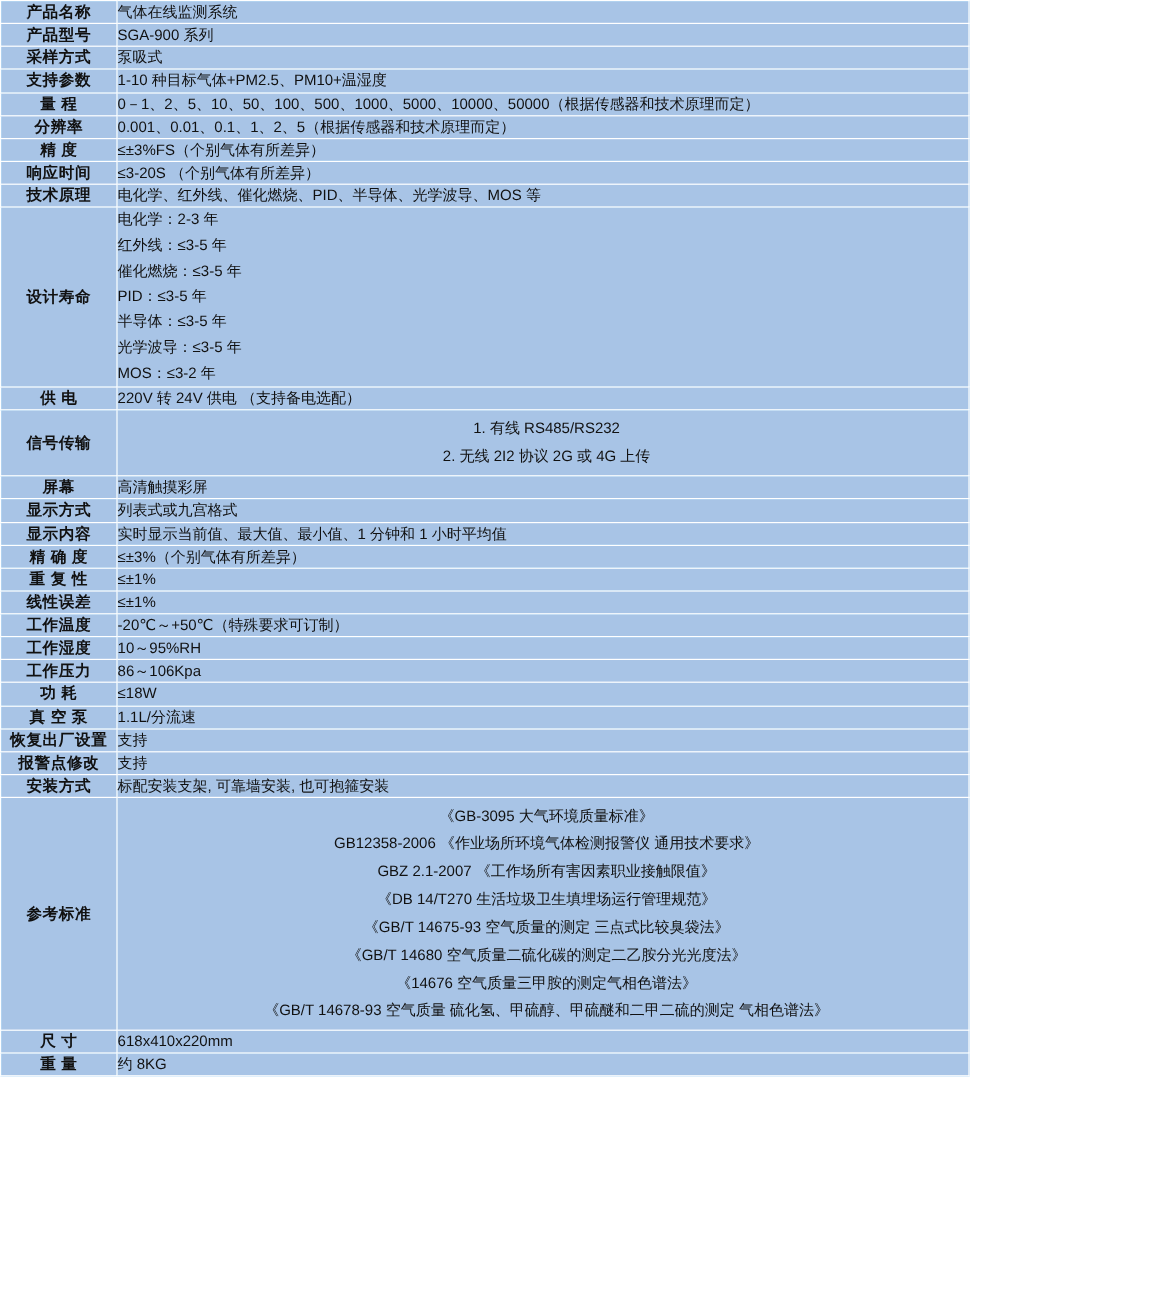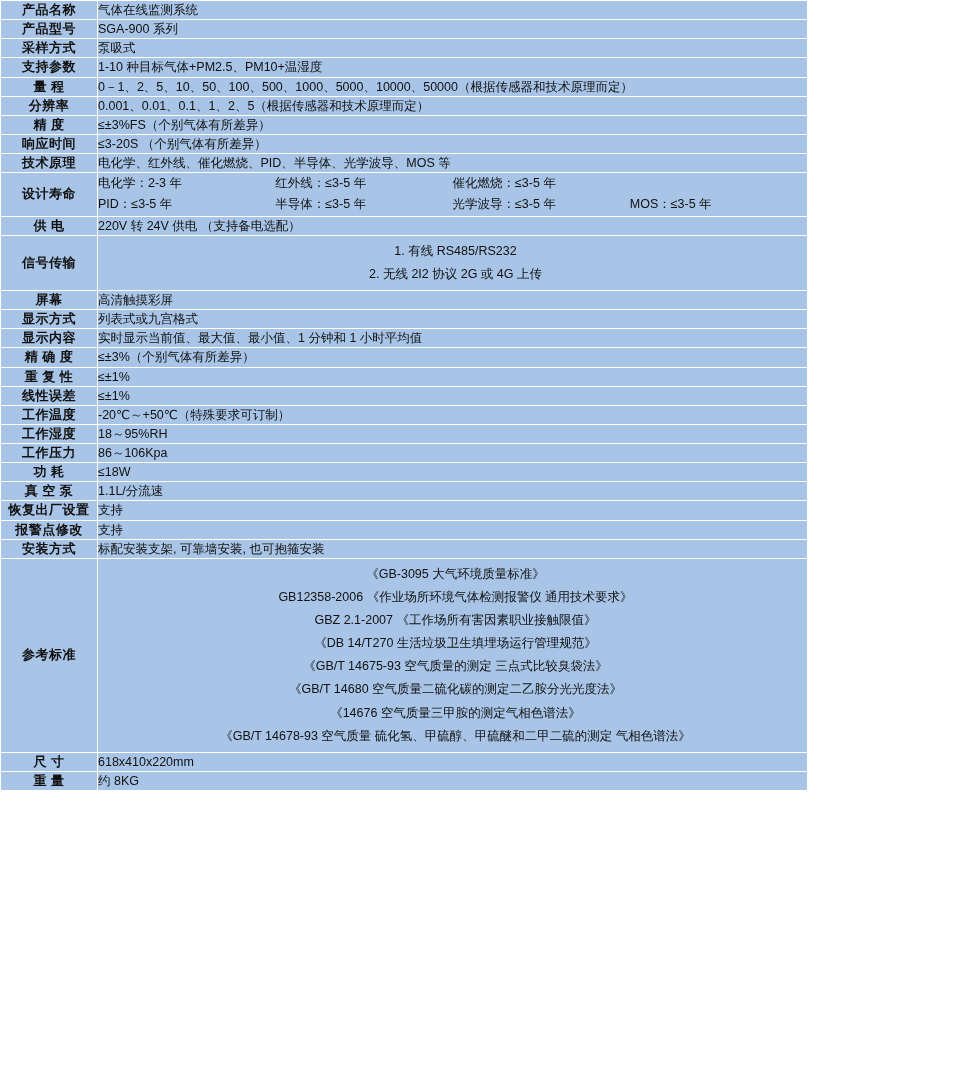--- a/index.html
+++ b/index.html
@@ -39,20 +39,21 @@
     line-height: 1.45;
     margin-top: 11px;
   }
   .life-grid {
     display: block;
     line-height: 1.7;
   }
   .life-row {
     display: flex;
     width: 100%;
+    flex-direction: column;
   }
   .life-cell {
     width: 25%;
     white-space: nowrap;
     font-size: 12.5px;
   }
   .std-list {
     line-height: 1.85;
     padding: 4px 0 4px 6px;
     text-align: center;
@@ -110,21 +111,21 @@
             <div class="life-row">
               <div class="life-cell">电化学：2-3 年</div>
               <div class="life-cell">红外线：≤3-5 年</div>
               <div class="life-cell">催化燃烧：≤3-5 年</div>
               <div class="life-cell"></div>
             </div>
             <div class="life-row">
               <div class="life-cell">PID：≤3-5 年</div>
               <div class="life-cell">半导体：≤3-5 年</div>
               <div class="life-cell">光学波导：≤3-5 年</div>
-              <div class="life-cell">MOS：≤3-5 年</div>
+              <div class="life-cell">MOS：≤3-2 年</div>
             </div>
           </div>
         </td>
       </tr>
       <tr>
         <td class="label">供    电</td>
         <td class="value">220V 转 24V 供电 （支持备电选配）</td>
       </tr>
       <tr>
         <td class="label">信号传输</td>
@@ -158,21 +159,21 @@
       <tr>
         <td class="label">线性误差</td>
         <td class="value">≤±1%</td>
       </tr>
       <tr>
         <td class="label">工作温度</td>
         <td class="value">-20℃～+50℃（特殊要求可订制）</td>
       </tr>
       <tr>
         <td class="label">工作湿度</td>
-        <td class="value">18～95%RH</td>
+        <td class="value">10～95%RH</td>
       </tr>
       <tr>
         <td class="label">工作压力</td>
         <td class="value">86～106Kpa</td>
       </tr>
       <tr>
         <td class="label">功    耗</td>
         <td class="value">≤18W</td>
       </tr>
       <tr>

